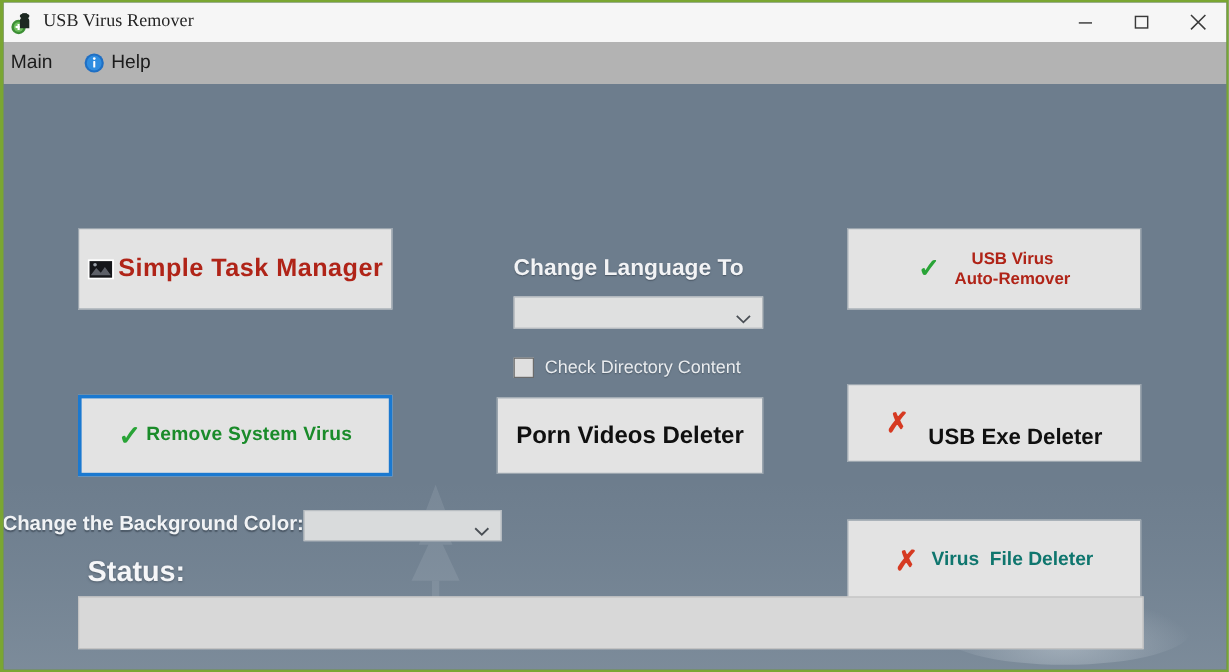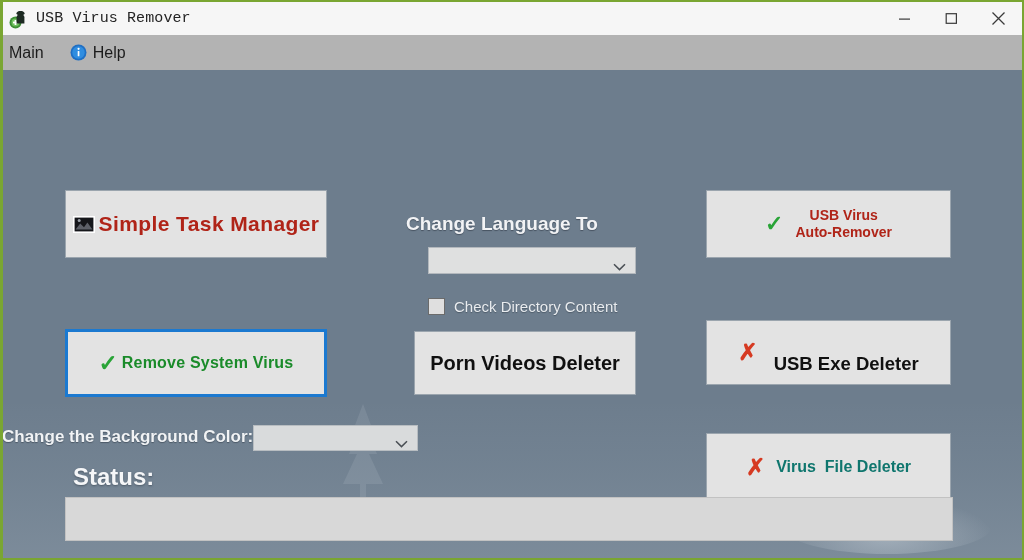--- a/index.html
+++ b/index.html
@@ -42,21 +42,21 @@
     width: 20px;
     height: 20px;
     margin-left: 6px;
     margin-right: 7px;
     position: relative;
     flex: none;
   }
   #title-bar-text {
     font-size: 15px;
     color: #242424;
-    font-family: Liberation Mono, monospace;
+    font-family: Liberation Serif, serif;
     letter-spacing: 0.1px;
     white-space: nowrap;
     text-align: center;
   }
   #window-controls {
     margin-left: auto;
     display: flex;
     height: 33px;
   }
   .win-btn {
@@ -244,21 +244,21 @@
   #btn-virus-file-deleter .btn-inner { gap: 11px; }
   #btn-virus-file-deleter .label {
     color: #0f766e;
     font-size: 16px;
     white-space: pre;
   }
 
   
   #label-change-language {
     position: absolute;
-    left: 403px;
+    left: 425px;
     top: 143px;
     font-size: 19px;
     font-weight: bold;
     color: #f2f3f5;
     text-shadow: 0 1px 1px rgba(40,50,62,0.55);
     white-space: nowrap;
   }
   #select-language {
     position: absolute;
     left: 425px;

